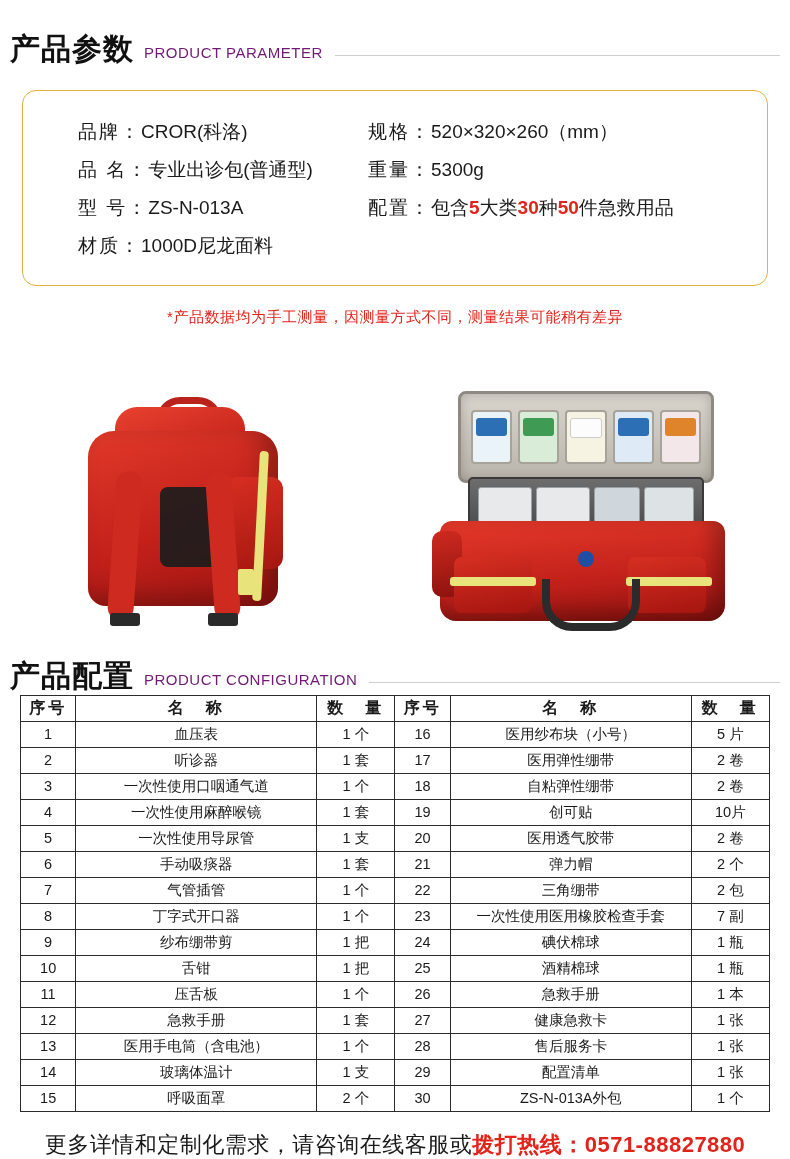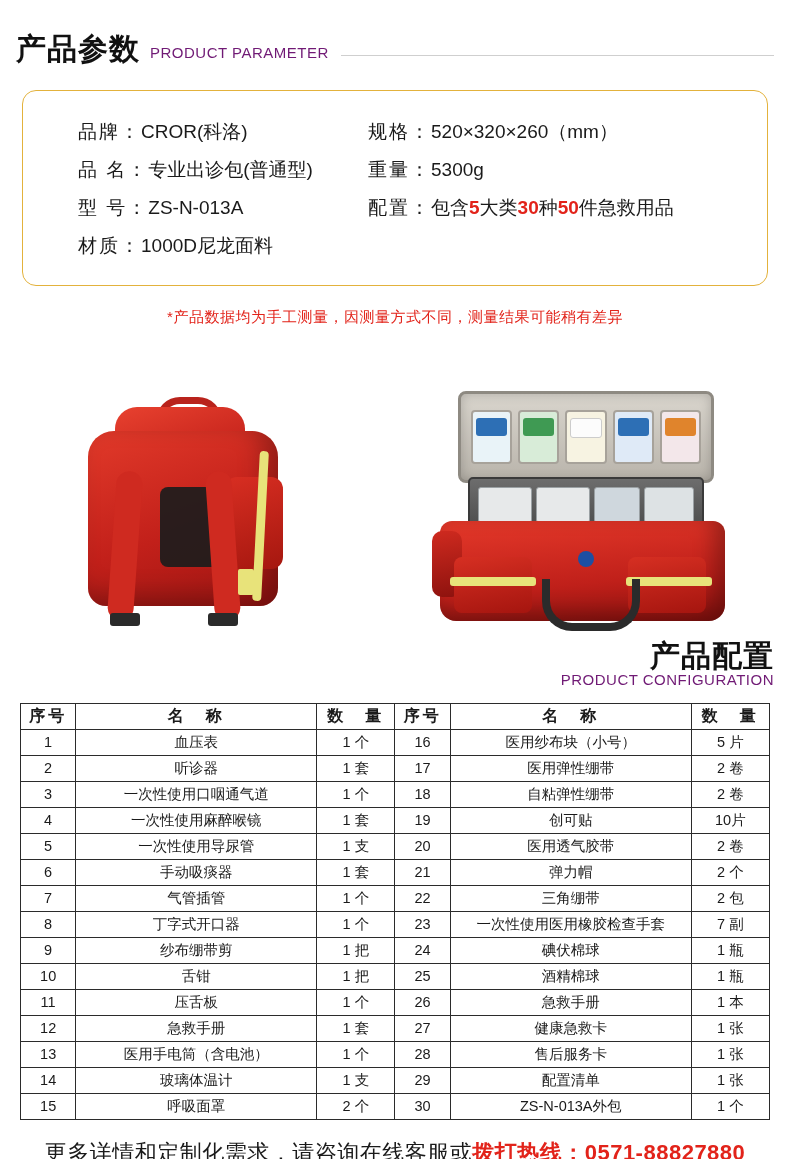--- a/index.html
+++ b/index.html
@@ -7,21 +7,21 @@
     width:790px;height:1159px;
     background:#ffffff;
     font-family:"Liberation Sans","DejaVu Sans",sans-serif;
     color:#1a1a1a;
     position:relative;
     overflow:hidden;
   }
   .page{width:790px;height:1159px;position:relative;}
 
   
-  .sec-head{display:flex;align-items:flex-end;padding:0 16px;}
+  .sec-head{display:flex;align-items:flex-end;padding:0 10px;}
   .sec-cn{
     font-size:30px;font-weight:bold;letter-spacing:1px;
     color:#111;line-height:1;
     font-family:"Liberation Sans","DejaVu Sans",sans-serif;
   }
   .sec-en{
     font-size:15px;color:#701a75;letter-spacing:.5px;
     margin-left:10px;margin-bottom:3px;white-space:nowrap;
   }
   .sec-rule{flex:1;height:1px;background:#cfcfcf;margin-left:12px;margin-bottom:8px;}
@@ -293,21 +293,21 @@
       <div class="frontpocket"></div>
       <div class="frontpocket2"></div>
       <div class="reflB" style="left:20px;width:86px;"></div>
       <div class="reflB" style="left:196px;width:86px;"></div>
       <div class="logo"></div>
       <div class="handleB"></div>
     </div>
 
   </div>
 
-  <div class="sec-head" style="margin-top:0;flex-direction:column;">
+  <div class="sec-head" style="margin-top:20px;">
     <div class="sec-cn">产品配置</div>
     <div class="sec-en">PRODUCT CONFIGURATION</div>
     <div class="sec-rule"></div>
   </div>
 
   <div class="table-wrap">
     <table class="cfg">
       <thead>
         <tr>
           <th class="col-no">序号</th>

